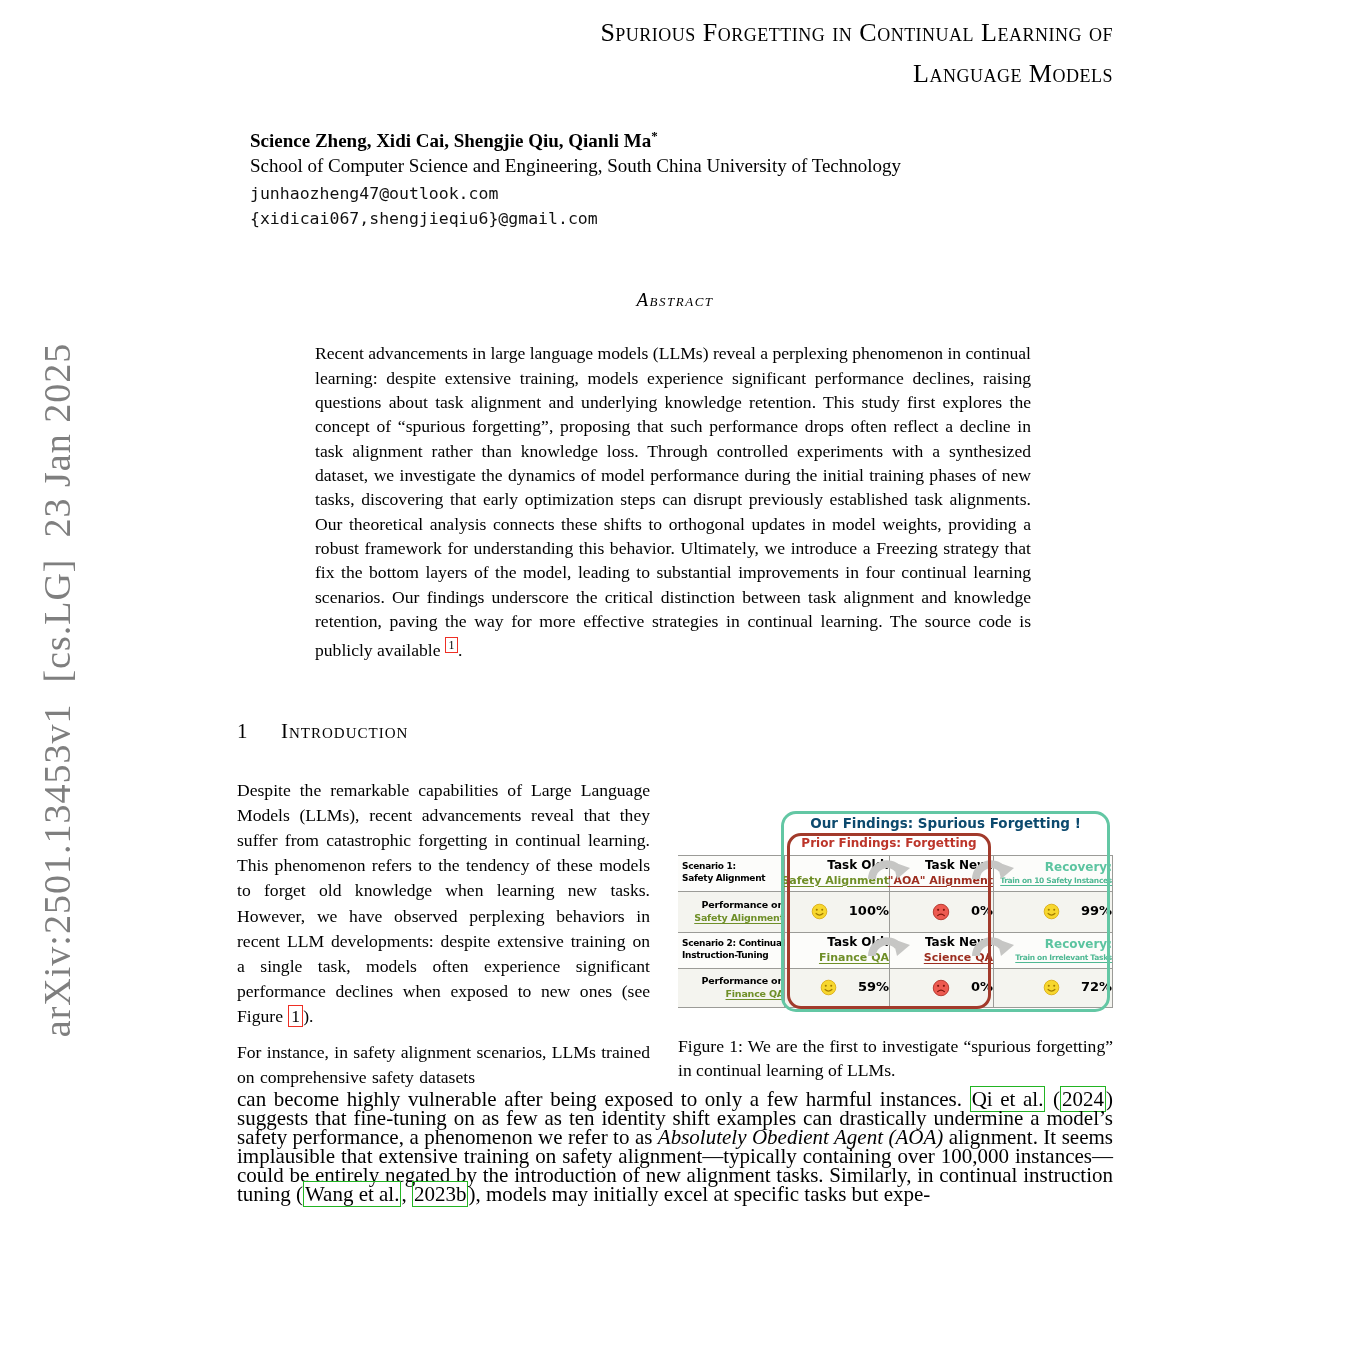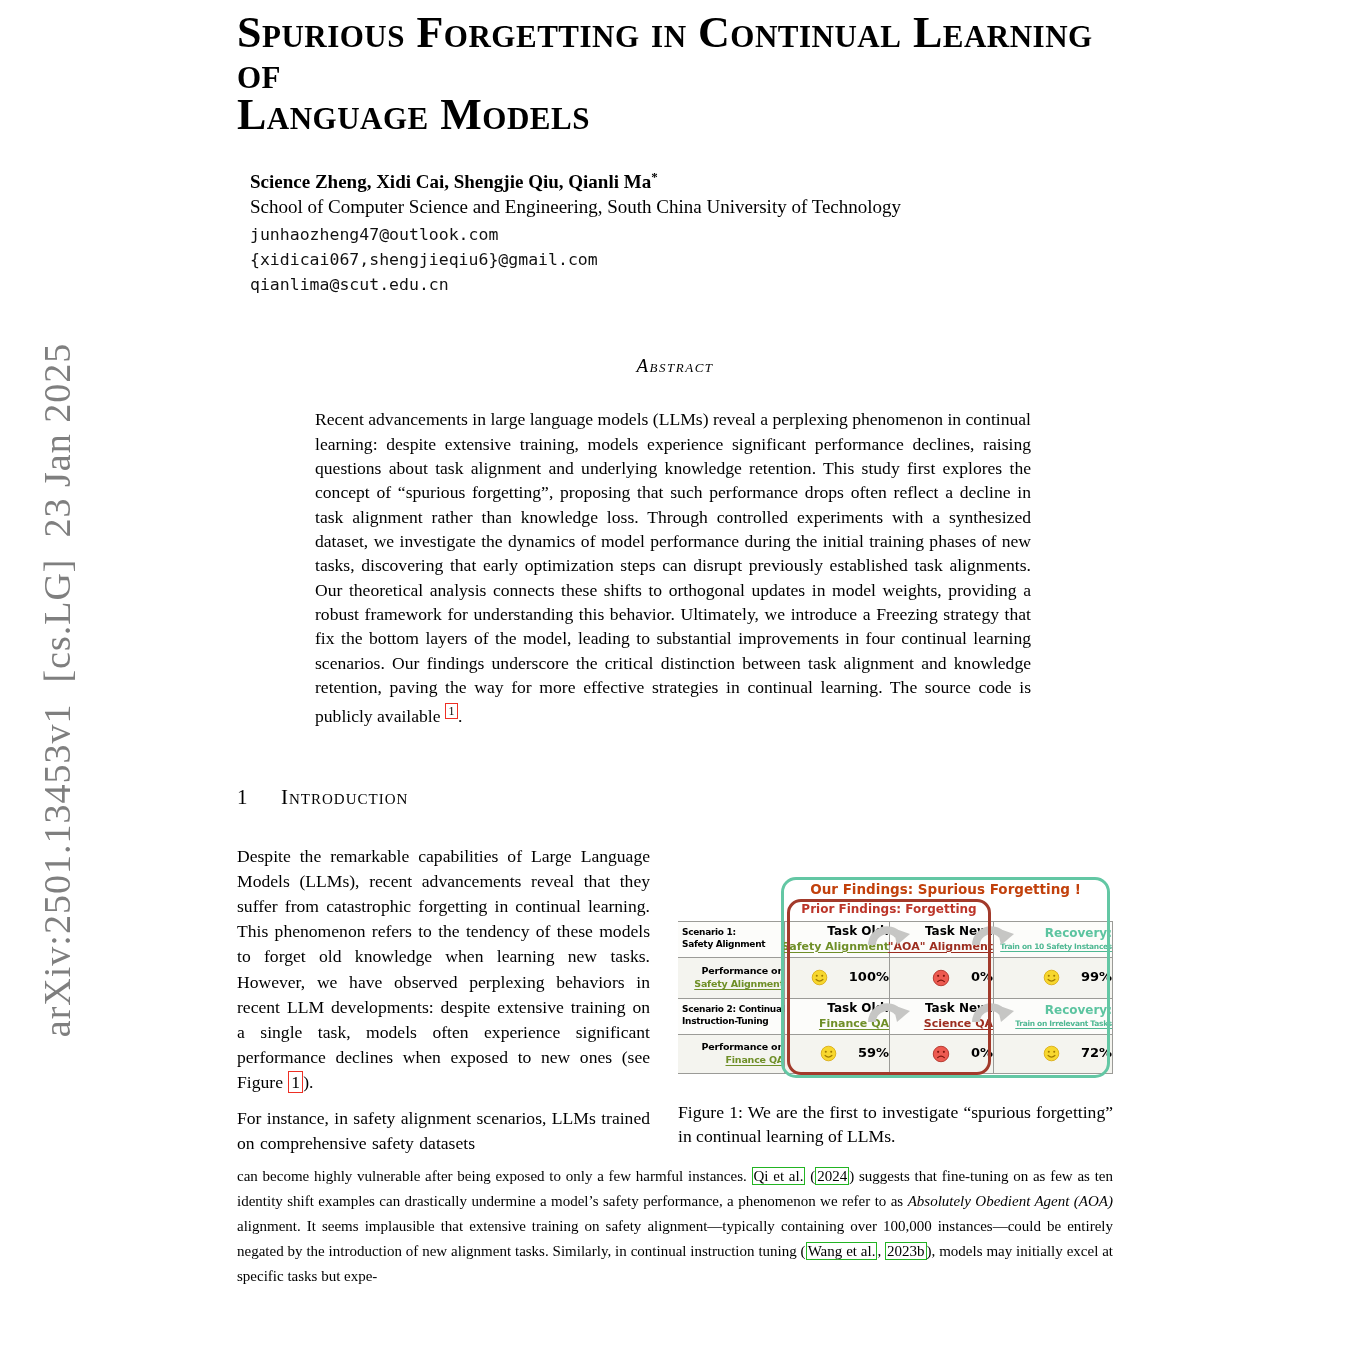--- a/index.html
+++ b/index.html
@@ -7,36 +7,36 @@
     width:1350px;height:1350px;position:relative;overflow:hidden;
     background:#ffffff;color:#000;
     font-family:"Liberation Serif", serif;
   }
   .stamp{
     position:absolute;left:57px;top:690px;
     transform:translate(-50%,-50%) rotate(-90deg);
     white-space:pre;font-size:38px;color:#7f7f7f;letter-spacing:1px;
   }
   .content{position:absolute;left:237px;top:12px;width:876px;}
-  .title{font-size:44px;line-height:41px;font-variant:small-caps;letter-spacing:.5px;font-weight:700;}
+  .title{font-size:26px;line-height:41px;font-variant:small-caps;letter-spacing:.5px;font-weight:400;text-align:right;}
   .authors{margin-top:34px;margin-left:13px;font-size:19px;font-weight:bold;}
   .authors sup{font-size:13px;}
   .affil{margin-left:13px;margin-top:3px;font-size:19px;}
   .emails{margin-left:13px;margin-top:4px;font-family:"DejaVu Sans Mono", monospace;font-size:16.5px;line-height:25px;color:#111;}
   .abs-head{margin-top:58px;text-align:center;font-variant:small-caps;font-size:19px;letter-spacing:1.5px;font-style:italic;}
   .abs-body{margin-top:30px;margin-left:78px;width:716px;text-align:justify;font-size:17.6px;line-height:24.35px;}
   .sec-head{margin-top:56px;font-size:21px;font-variant:small-caps;letter-spacing:1px;}
   .sec-num{display:inline-block;width:44px;}
   .cols{display:flex;margin-top:34px;}
   .col-left{width:413px;}
   .col-right{width:435px;margin-left:28px;padding-top:28px;}
   .col-left p{margin:0;text-align:justify;font-size:17.6px;line-height:25.2px;word-spacing:1px;}
   .col-left p.p2{margin-top:10px;}
   .caption{margin-top:12px;width:435px;text-align:justify;font-size:17.6px;line-height:24.5px;}
-  .full-para{margin-top:8px;width:876px;text-align:justify;font-size:15px;line-height:25px;}
+  .full-para{width:876px;text-align:justify;font-size:21px;line-height:19px;}
   .it{font-style:italic;}
   .box-red{border:1.5px solid #ee2f24;padding:0 2px;}
   sup.box-red{font-size:12px;padding:0 2.5px;}
   .box-green{border:1.5px solid #22b422;padding:0 1px;}
 
   
   .fig{position:relative;width:435px;height:216px;font-family:"DejaVu Sans", sans-serif;font-weight:bold;}
   .fig *{box-sizing:border-box;}
   .fgrid{position:absolute;left:0;top:49px;width:435px;display:grid;
          grid-template-columns:107px 105px 104px 119px;
@@ -49,40 +49,39 @@
   .fc.lab{font-size:9.5px;letter-spacing:-.2px;white-space:nowrap;}
   .fc.lab-left{align-items:flex-start;text-align:left;padding-left:4px;font-size:9px;letter-spacing:-.3px;}
   .tl{font-size:12px;color:#000;}
   .old-name{color:#6f8f28;text-decoration:underline;text-underline-offset:2px;font-size:11px;white-space:nowrap;}
   .new-name{color:#9c2d1f;text-decoration:underline;text-underline-offset:2px;font-size:11px;white-space:nowrap;}
   .rec-label{color:#5cc4a0;font-size:12px;}
   .rec-name{color:#4fb893;font-size:7.5px;letter-spacing:-.3px;text-decoration:underline;text-underline-offset:1.5px;white-space:nowrap;}
   .perf-green{color:#6f8f28;text-decoration:underline;text-underline-offset:2px;}
   .pct{display:flex;flex-direction:row;align-items:center;gap:21px;font-size:13px;color:#000;}
   .fg-green{position:absolute;left:103px;top:5px;width:329px;height:201px;border:3px solid #63c7a4;border-radius:15px;z-index:3;pointer-events:none;}
-  .fg-green-title{position:absolute;left:103px;top:9px;width:329px;text-align:center;color:#c2410c;font-size:13.5px;z-index:4;white-space:nowrap;}
+  .fg-green-title{position:absolute;left:103px;top:9px;width:329px;text-align:center;color:#0c4a6e;font-size:13.5px;z-index:4;white-space:nowrap;}
   .fg-red{position:absolute;left:109px;top:27px;width:204px;height:176px;border:3.5px solid #a23a2b;border-radius:14px;z-index:3;pointer-events:none;}
   .fg-red-title{position:absolute;left:109px;top:30px;width:204px;text-align:center;color:#bc352a;font-size:12px;z-index:4;white-space:nowrap;}
   .arrow{position:absolute;width:42px;height:24px;z-index:2;}
 </style>
 </head>
 <body>
 
 <div class="stamp">arXiv:2501.13453v1  [cs.LG]  23 Jan 2025</div>
 
 <div class="content">
 
   <div class="title"><span>Spurious Forgetting in Continual Learning of</span><br><span>Language Models</span></div>
 
   <div class="authors"><span>Science Zheng, Xidi Cai, Shengjie Qiu, Qianli Ma</span><sup>*</sup></div>
   <div class="affil">School of Computer Science and Engineering, South China University of Technology</div>
   <div class="emails">
     <div>junhaozheng47@outlook.com</div>
     <div>{xidicai067,shengjieqiu6}@gmail.com</div>
-    <div>qianlima@scut.edu.cn</div>
   </div>
 
   <div class="abs-head">Abstract</div>
   <div class="abs-body"><span>Recent advancements in large language models (LLMs) reveal a perplexing phenomenon in continual learning: despite extensive training, models experience significant performance declines, raising questions about task alignment and underlying knowledge retention. This study first explores the concept of “spurious forgetting”, proposing that such performance drops often reflect a decline in task alignment rather than knowledge loss. Through controlled experiments with a synthesized dataset, we investigate the dynamics of model performance during the initial training phases of new tasks, discovering that early optimization steps can disrupt previously established task alignments. Our theoretical analysis connects these shifts to orthogonal updates in model weights, providing a robust framework for understanding this behavior. Ultimately, we introduce a Freezing strategy that fix the bottom layers of the model, leading to substantial improvements in four continual learning scenarios. Our findings underscore the critical distinction between task alignment and knowledge retention, paving the way for more effective strategies in continual learning. The source code is publicly available</span> <sup class="box-red">1</sup><span>.</span></div>
 
   <div class="sec-head"><span class="sec-num">1</span><span>Introduction</span></div>
 
   <div class="cols">
     <div class="col-left">
       <p><span>Despite the remarkable capabilities of Large Language Models (LLMs), recent advancements reveal that they suffer from catastrophic forgetting in continual learning. This phenomenon refers to the tendency of these models to forget old knowledge when learning new tasks. However, we have observed perplexing behaviors in recent LLM developments: despite extensive training on a single task, models often experience significant performance declines when exposed to new ones (see Figure </span><span class="box-red">1</span><span>).</span></p>

